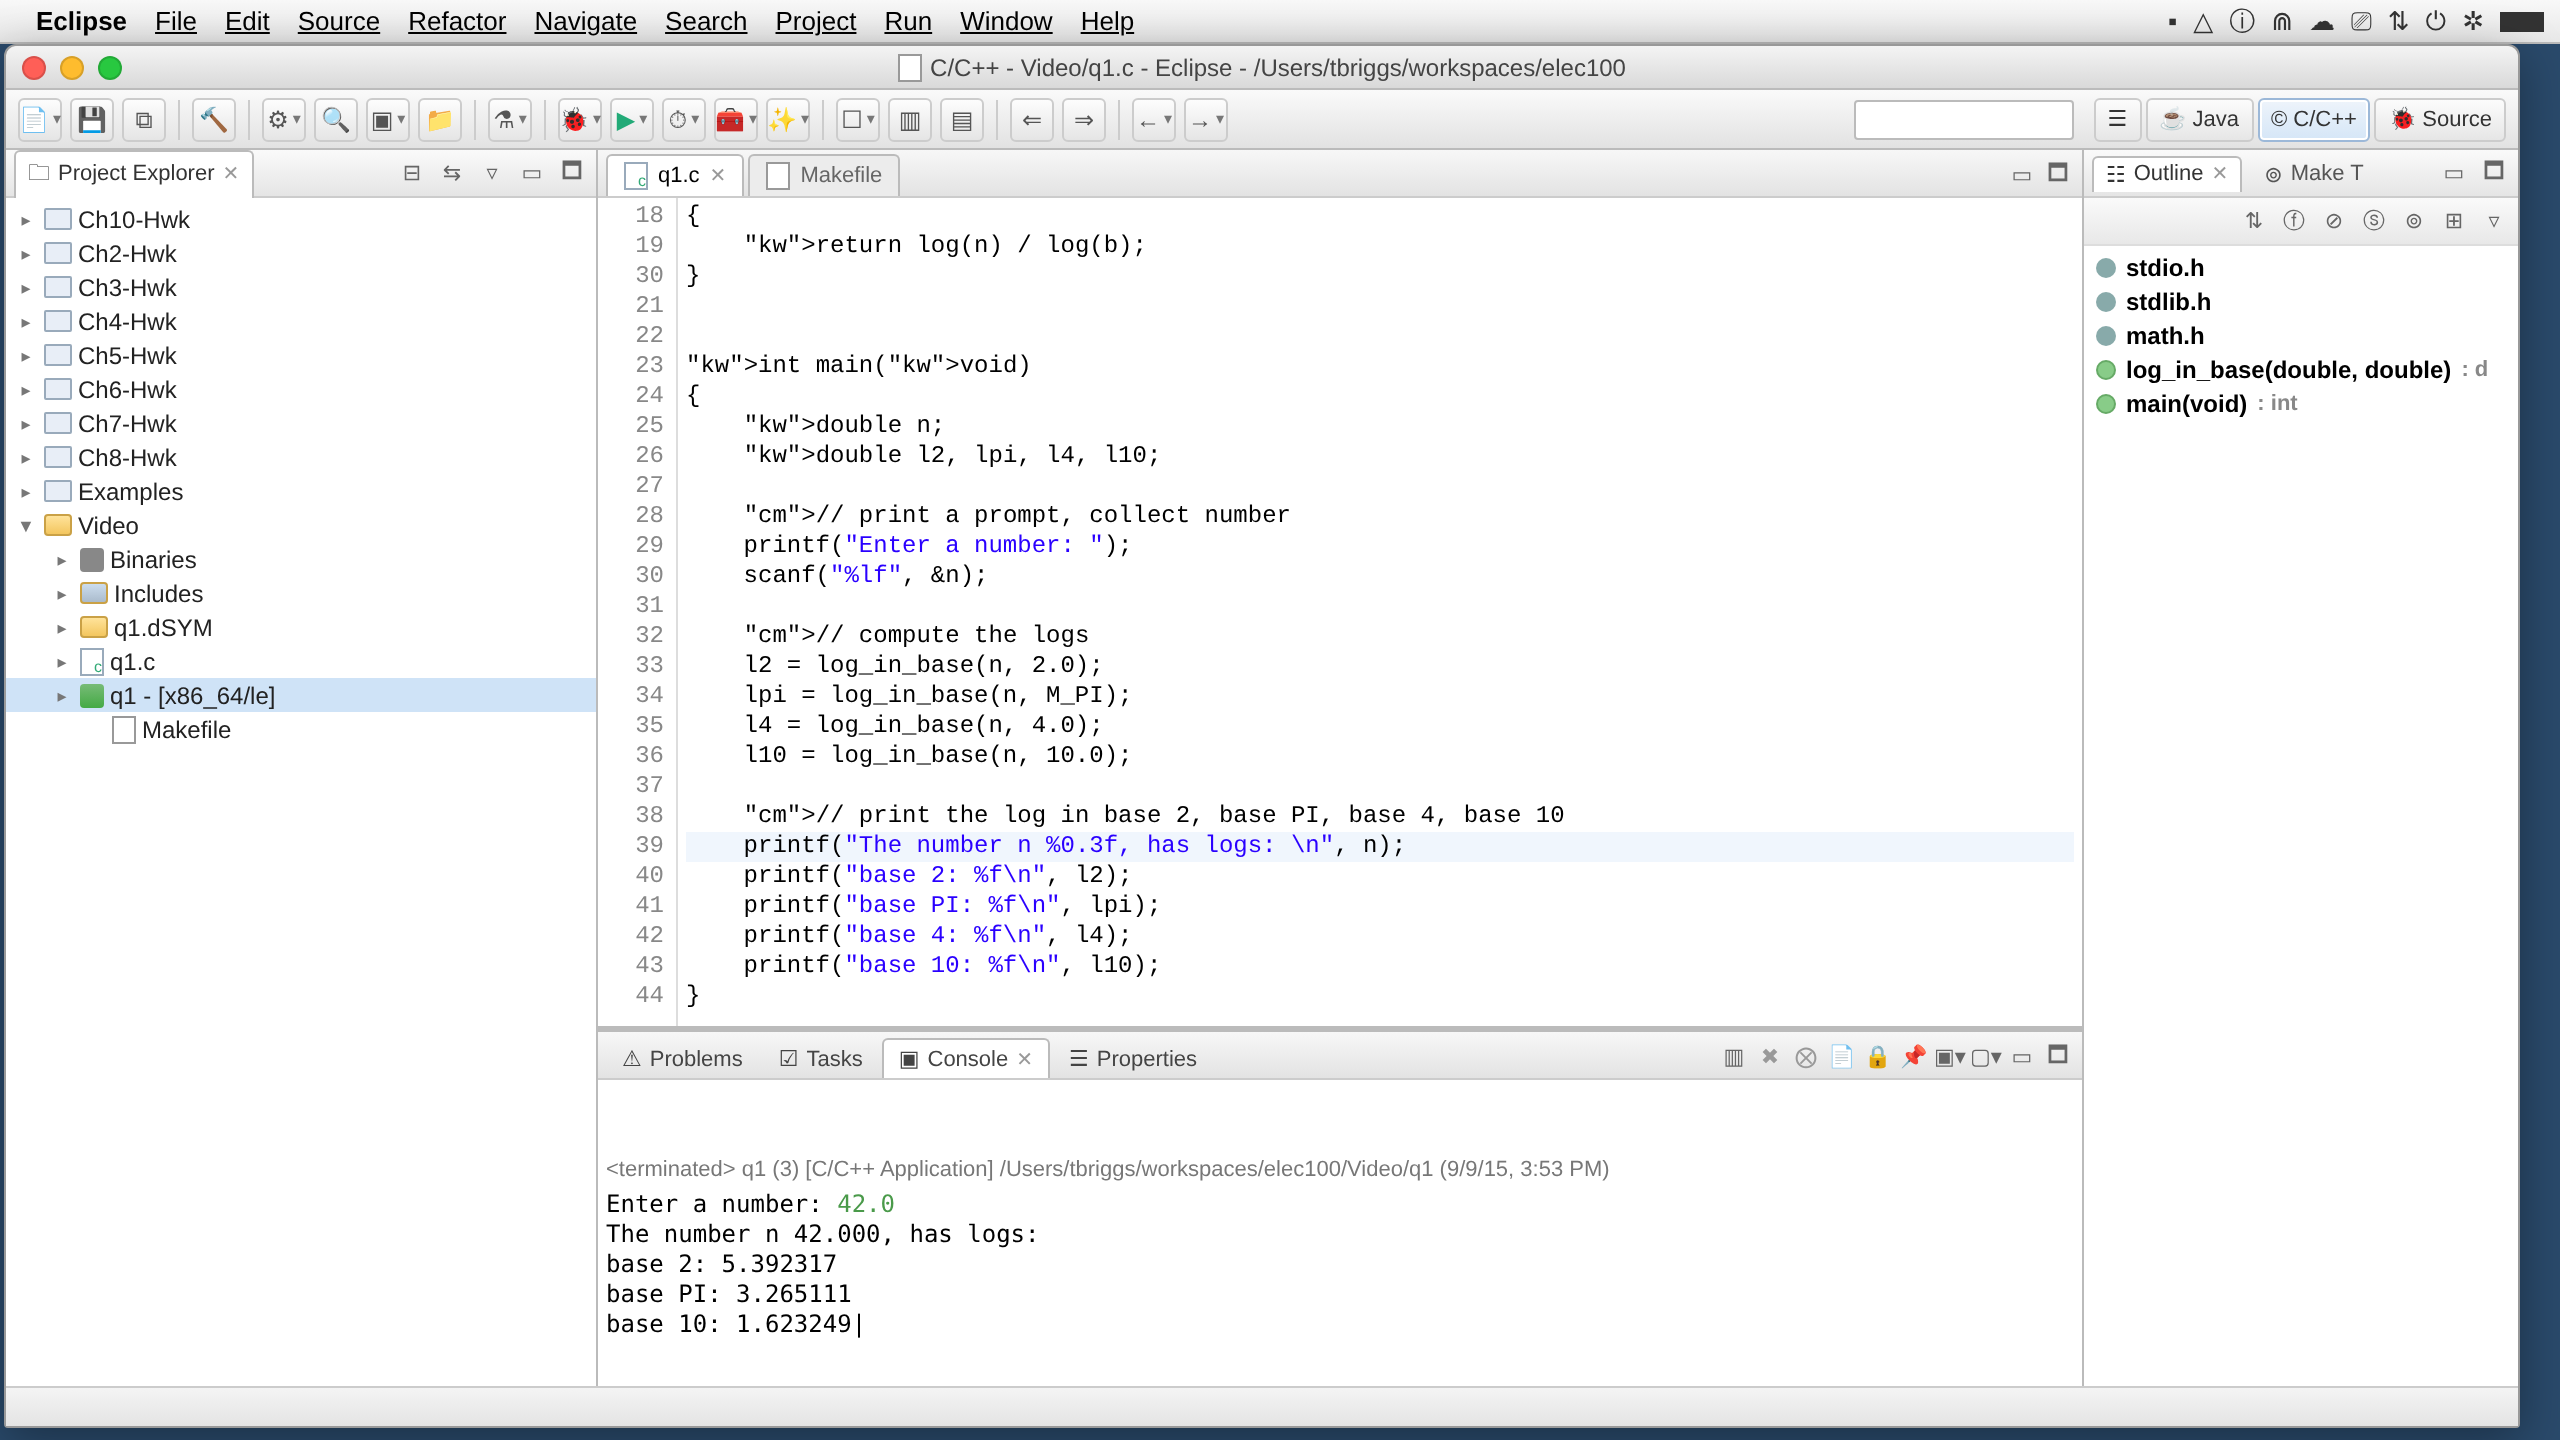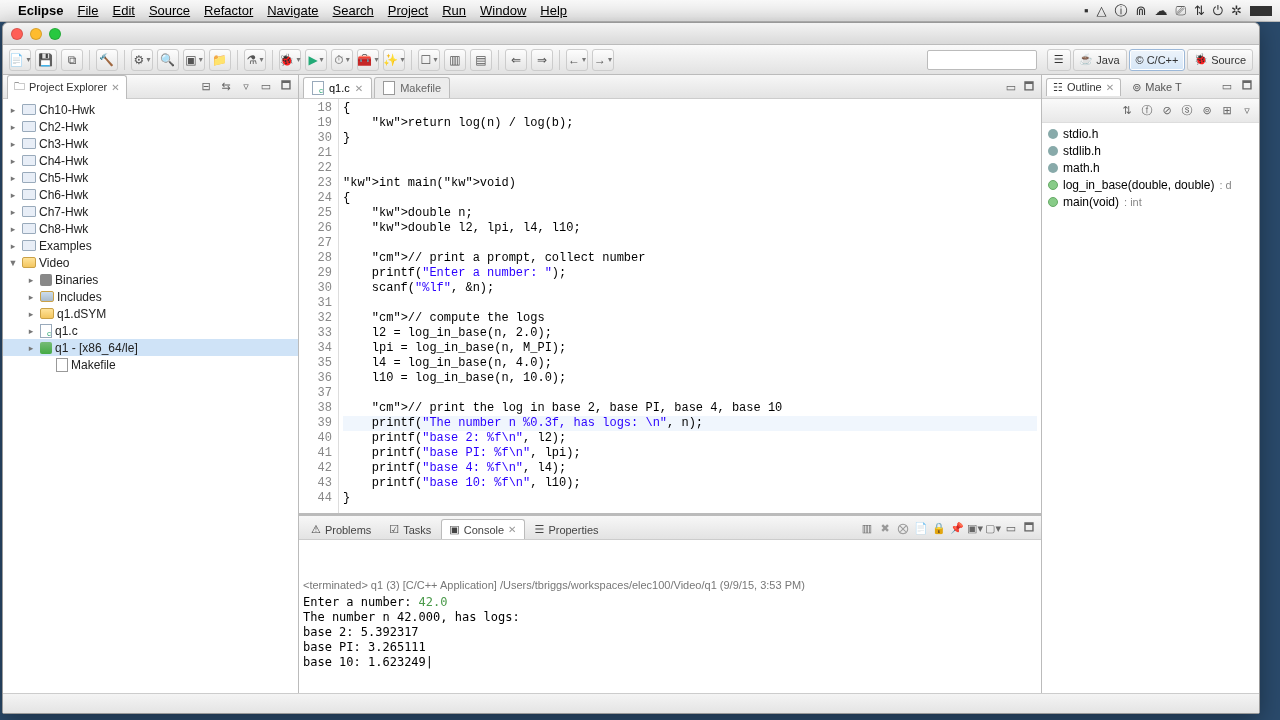--- a/index.html
+++ b/index.html
@@ -82,21 +82,21 @@
 .btab { padding: 3px 7px; border: 1px solid transparent; border-bottom: none; border-radius: 3px 3px 0 0; font-size: 11px; display: flex; align-items: center; gap: 4px; color: #444; }
 .btab.active { background: #fff; border-color: #bbb; }
 .bot-spacer { flex: 1; }
 .bot-tools { display: flex; gap: 2px; padding-bottom: 3px; }
 .console-body { flex: 1; font-family: Monaco, monospace; font-size: 12px; padding: 2px 4px; line-height: 15px; overflow: auto; margin-top: 36px; }
 .console-body .term { color: #777; font-family: -apple-system, sans-serif; font-size: 11px; margin-bottom: 2px; }
 .console-body .in { color: #4a9a4a; }
 
 
 .outline-tools { height: 24px; background: linear-gradient(#fafafa,#e8e8e8); border-bottom: 1px solid #ddd; display: flex; align-items: center; justify-content: flex-end; padding: 0 4px; gap: 4px; }
-.outline-list { flex: 1; background: #fff; font-size: 12px; padding: 2px; }
+.outline-list { flex: 1; background: #fff; font-size: 12px; padding: 2px; font-weight: bold; }
 .ol-row { display: flex; align-items: center; height: 17px; gap: 5px; padding-left: 4px; }
 .ol-inc { width: 10px; height: 10px; border-radius: 50%; background: #8aa; }
 .ol-fn { width: 10px; height: 10px; border-radius: 50%; background: #8c8; border: 1px solid #6a6; }
 .ol-type { color: #888; font-size: 11px; }
 
 .statusbar { height: 20px; background: linear-gradient(#f4f4f4,#e4e4e4); border-top: 1px solid #ccc; }
 </style>
 </head>
 <body>
 
@@ -127,20 +127,24 @@
     <span style="width:22px;height:10px;border:1px solid #333;background:#333;display:inline-block;"></span>
   </div>
 </div>
 
 <div class="window">
   <div class="titlebar">
     <div class="traffic">
       <span class="red"></span>
       <span class="yellow"></span>
       <span class="green"></span>
+    </div>
+    <div class="title-center">
+      <span class="file-ico"></span>
+      <span>C/C++ - Video/q1.c - Eclipse - /Users/tbriggs/workspaces/elec100</span>
     </div>
   </div>
 
   <div class="toolbar">
     <div class="tb-btn tb-drop">📄</div>
     <div class="tb-btn">💾</div>
     <div class="tb-btn">⧉</div>
     <div class="tb-sep"></div>
     <div class="tb-btn">🔨</div>
     <div class="tb-sep"></div>

